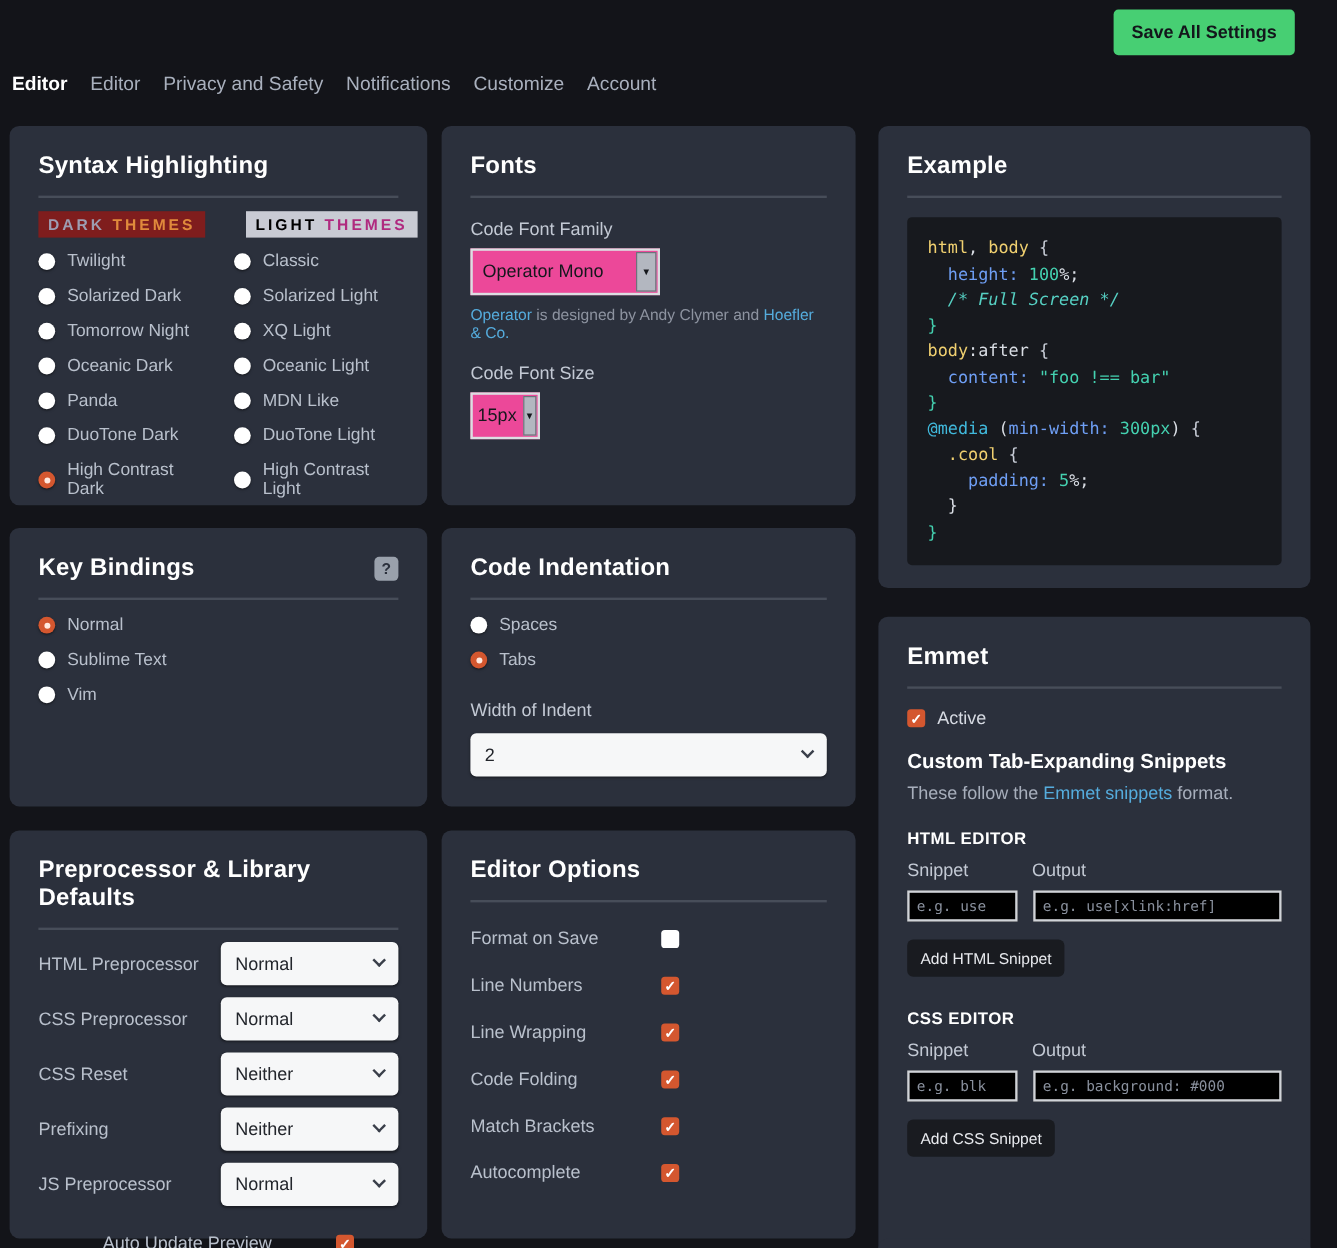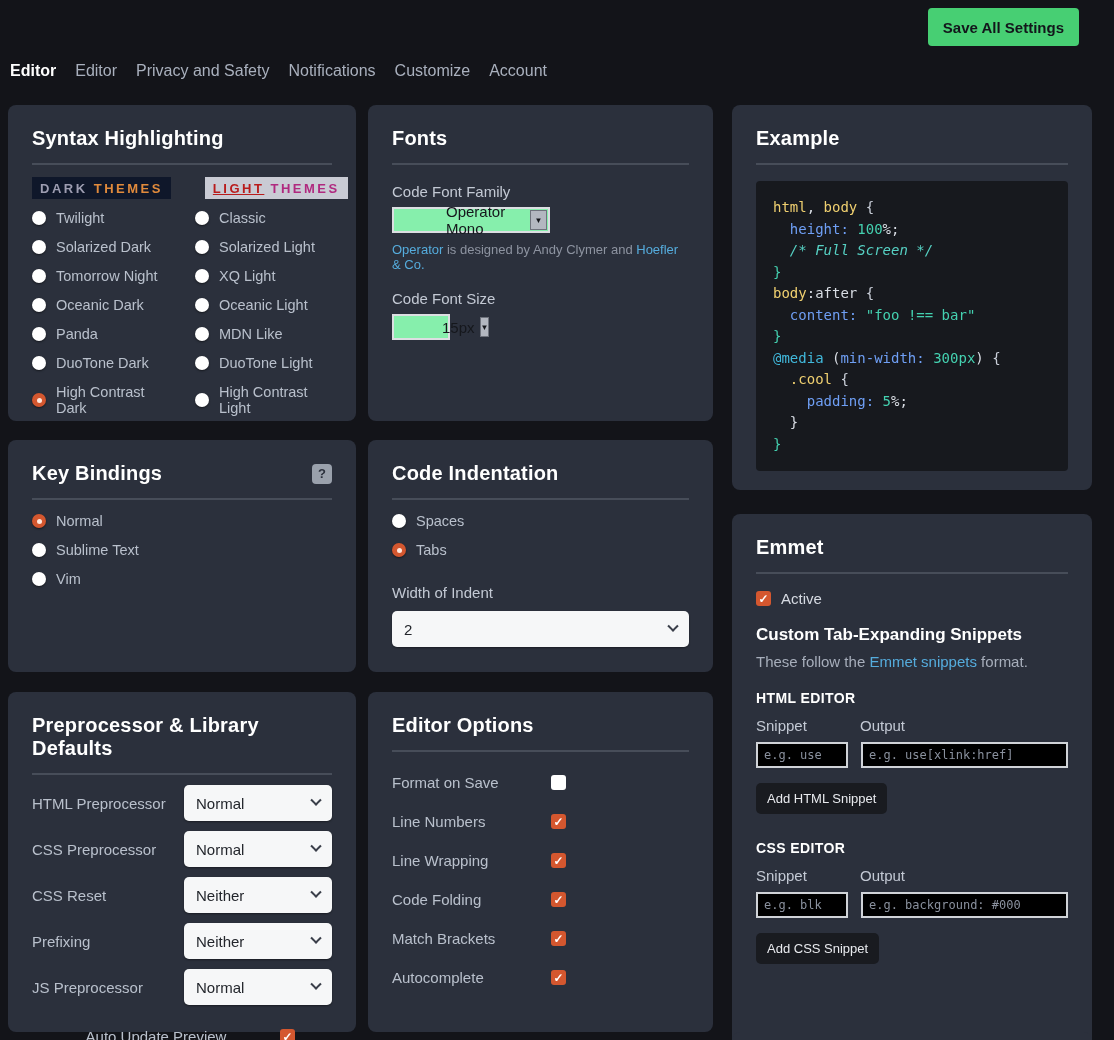--- a/index.html
+++ b/index.html
@@ -31,40 +31,40 @@
   .panel-keybind     { left:8px;   top:440px; width:348px; height:232px; }
   .panel-indent      { left:368px; top:440px; width:345px; height:232px; }
   .panel-emmet       { left:732px; top:514px; width:360px; height:646px; }
   .panel-preproc     { left:8px;   top:692px; width:348px; height:340px; }
   .panel-editoropts  { left:368px; top:692px; width:345px; height:340px; }
   .panel-sliver      { left:732px; top:1032px; width:360px; height:20px; padding:0; }
 
   
   .badge-row { display:flex; gap:34px; margin-top:14px; }
   .badge { font-size:13px; font-weight:700; letter-spacing:2.5px; padding:4px 8px 3px; white-space:nowrap; }
-  .badge-dark { background:#0f172a; }
+  .badge-dark { background:#7f1d1d; }
   .badge-dark .w1 { color:#9d9db1; } .badge-dark .w2 { color:#e08a3c; }
   .badge-light { background:#c9cbd4; }
-  .badge-light .w1 { color:#b91c1c;text-decoration:underline; } .badge-light .w2 { color:#b0297f; }
+  .badge-light .w1 { color:#000000; } .badge-light .w2 { color:#b0297f; }
 
   .theme-cols { display:flex; gap:26px; }
   .theme-col { width:161px; }
 
   
   .radio-item { display:flex; align-items:center; gap:10px; margin-top:13px; cursor:pointer; font-size:14.5px; color:#b9c0cc; }
   .rd { width:14px; height:14px; border-radius:50%; background:#ffffff; flex:0 0 auto; box-shadow:0 1px 2px rgba(0,0,0,.5); position:relative; }
   .rd.on { background:#d4572f; }
   .rd.on::after { content:""; position:absolute; left:4.5px; top:4.5px; width:5px; height:5px; border-radius:50%; background:#ffe9df; }
   .cb { width:15px; height:15px; border-radius:3px; background:#ffffff; display:inline-flex; align-items:center; justify-content:center;
         font-size:12px; font-weight:700; color:transparent; flex:0 0 auto; cursor:pointer; }
   .cb.on { background:#d4572f; color:#ffffff; }
 
   
   .field-label { font-size:15px; color:#c3c9d4; margin-top:18px; }
-  .winselect { display:inline-flex; align-items:center; margin-top:7px; background:#86efac; border:2px solid #dcdee2; height:26px; cursor:pointer;padding-left:44px; }
+  .winselect { display:inline-flex; align-items:center; margin-top:7px; background:#ec4899; border:2px solid #dcdee2; height:39px; cursor:pointer; }
   .winselect .val { color:#15171c; font-size:15px; padding:0 8px; }
   .winselect .arrow-box { width:17px; align-self:stretch; background:#b3b7c0; border:1px solid #6e727c; margin:1px; display:flex; align-items:center; justify-content:center; font-size:8px; color:#15171c; }
   .font-note { font-size:13px; margin-top:9px; color:#8d93a0; }
   .font-note .lnk, .emmet-note .lnk { color:#55acdd; cursor:pointer; }
 
   
   .codeblock {
     margin-top:16px; background:#17191e; border-radius:4px; padding:16px 17px;
     font-family:"DejaVu Sans Mono", monospace; font-size:14px; line-height:21.5px; white-space:pre;
   }

